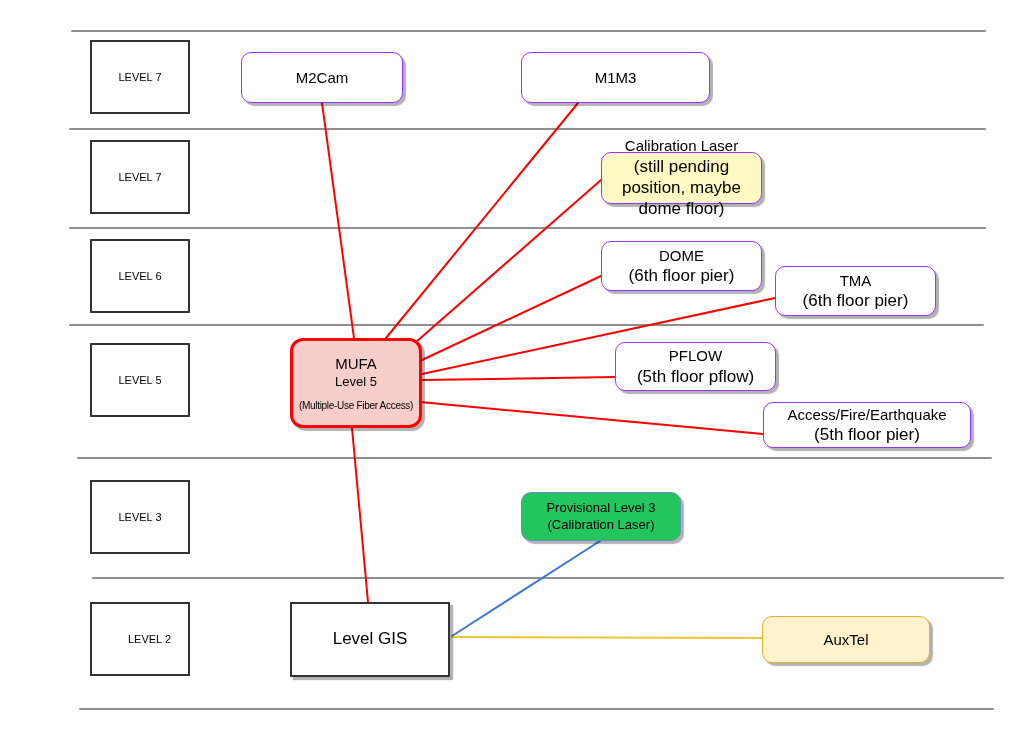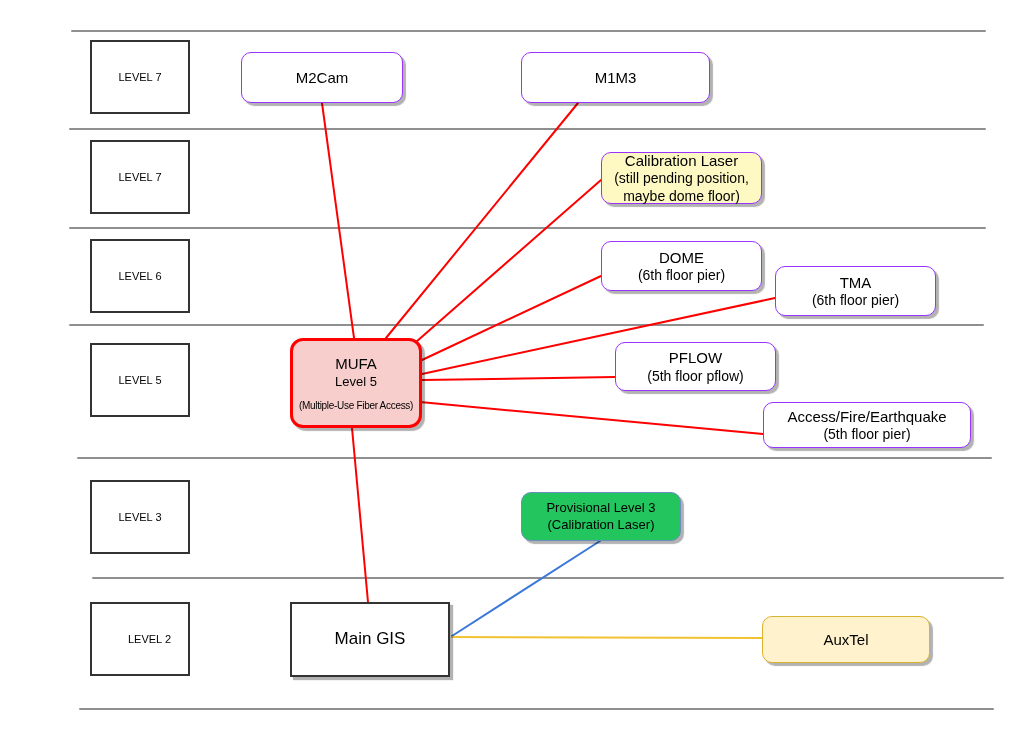--- a/index.html
+++ b/index.html
@@ -19,21 +19,21 @@
     padding:2px 4px;
   }
   .node.purple{border-width:1.5px;border-radius:10px;}
   .node.red{border-width:3px;border-radius:13px;}
   .node.blue{border-width:1.5px;border-radius:10px;}
   .node.yellow{border-width:1.5px;border-radius:10px;}
   .node.plain{border-width:2px;border-radius:0;}
   .ln-big{font-size:17px;line-height:1.3;}
   .ln-title{font-size:15px;line-height:1.3;}
   .ln-mid{font-size:13px;line-height:1.3;}
-  .ln-small{font-size:14px;line-height:1.25;}
+  .ln-small{font-size:17px;line-height:1.25;}
   .ln-xsmall{font-size:10px;line-height:1.2;letter-spacing:-0.3px;white-space:nowrap;}
   .ln-gap{height:9px;}
 </style>
 </head>
 <body>
 
 <div id="canvas" style="width: 1036px; height: 744px;">
   <svg id="edge-layer" width="1036" height="744">
       <line x1="72" y1="31" x2="985" y2="31" stroke="#8f8f8f" stroke-width="2" stroke-linecap="round"></line>
       <line x1="70" y1="129" x2="985" y2="129" stroke="#8f8f8f" stroke-width="2" stroke-linecap="round"></line>
@@ -101,18 +101,18 @@
     </div>
     <div class="node purple" style="left: 763px; top: 402px; width: 208px; height: 46px; border-color: rgb(153, 51, 255); background: rgb(255, 255, 255);">
       <div class="ln-title">Access/Fire/Earthquake</div>
       <div class="ln-small">(5th floor pier)</div>
     </div>
     <div class="node blue" style="left: 521px; top: 492px; width: 160px; height: 49px; border-color: rgb(108, 142, 191); background: #22c55e;">
       <div class="ln-mid">Provisional Level 3</div>
       <div class="ln-mid">(Calibration Laser)</div>
     </div>
     <div class="node plain" style="left: 290px; top: 602px; width: 160px; height: 75px; border-color: rgb(51, 51, 51); background: rgb(255, 255, 255);">
-      <div class="ln-big">Main GIS</div>
+      <div class="ln-big">Level GIS</div>
     </div>
     <div class="node yellow" style="left: 762px; top: 616px; width: 168px; height: 47px; border-color: rgb(217, 180, 48); background: rgb(255, 242, 204);">
       <div class="ln-title">AuxTel</div>
     </div>
   </div>
 
 </body></html>

